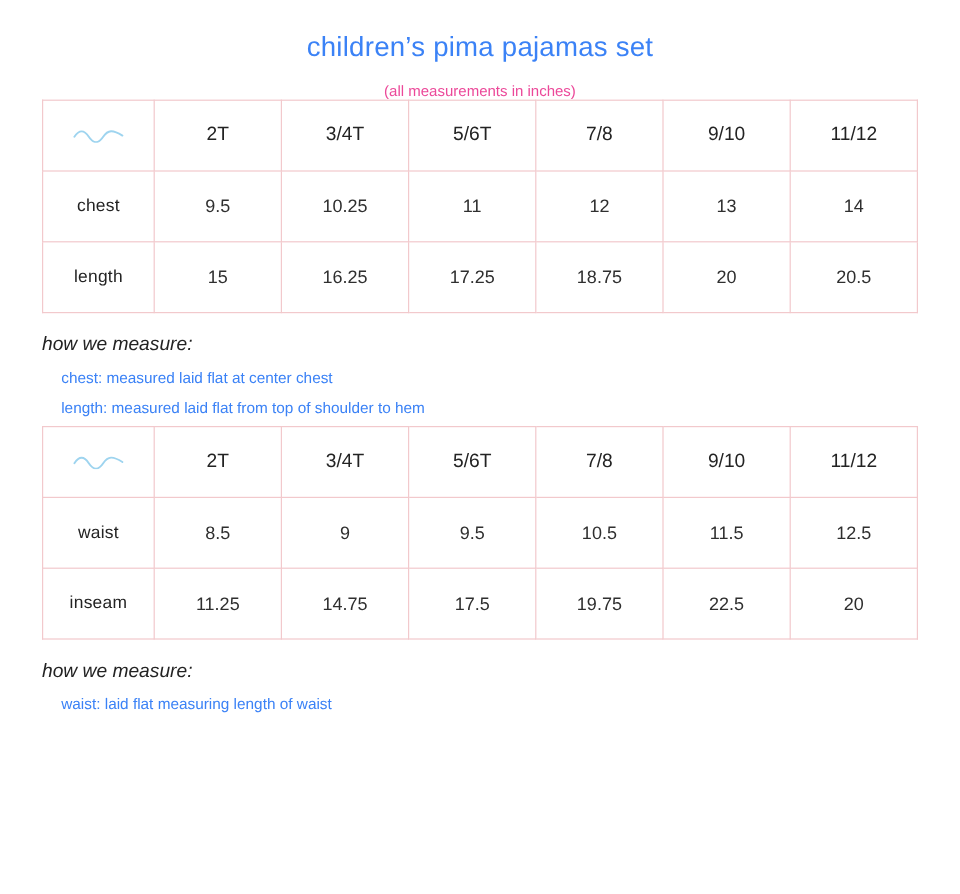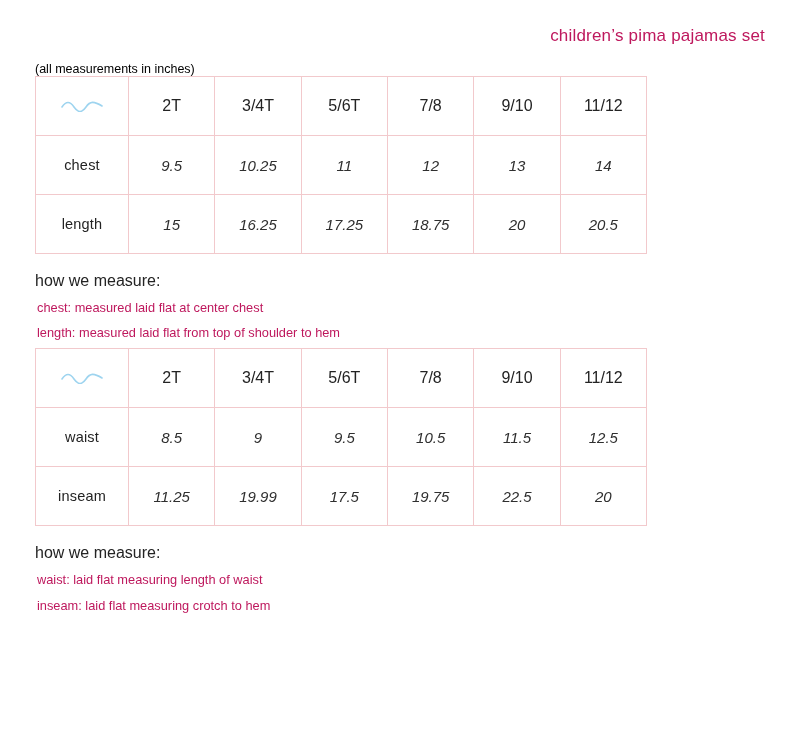--- a/index.html
+++ b/index.html
@@ -16,41 +16,42 @@
     overflow: hidden;
   }
   .page {
     width: 800px;
     height: 745px;
     box-sizing: border-box;
     padding: 0 35px;
     position: relative;
   }
   .title {
-    text-align: right;
-    font-size: 17px;
+    text-align: center;
+    font-size: 23px;
     font-weight: 400;
-    color: #be185d;
+    color: #3b82f6;
     letter-spacing: 0.2px;
     margin: 26px 0 0 0;
   }
   .subtitle {
+    text-align: center;
     font-size: 12.5px;
-    color: #000000;
+    color: #ec4899;
     margin: 16px 0 0 0;
   }
   .section-label {
     font-size: 16px;
     color: #232323;
     margin: 26px 0 10px 0;
     letter-spacing: 0.2px;
   }
   table.size-table {
     border-collapse: collapse;
-    width: 612px;
+    width: 730px;
     table-layout: fixed;
   }
   table.size-table td {
     border: 1px solid #f2c9cc;
     height: 56px;
     text-align: center;
     vertical-align: middle;
     font-size: 15px;
     color: #2f2f2f;
   }
@@ -58,39 +59,39 @@
     width: 90px;
     font-size: 14.5px;
     color: #232323;
     letter-spacing: 0.2px;
   }
   table.size-table td.colhead {
     font-size: 16px;
     color: #232323;
   }
   table.size-table td.value {
-    font-style: italic;
     font-size: 15px;
     color: #2f2f2f;
   }
   .wave {
     display: block;
     margin: 0 auto;
     width: 44px;
     height: 12px;
   }
   .how-title {
     font-size: 16px;
     color: #232323;
     margin: 18px 0 8px 0;
+    font-style: italic;
   }
   .how-line {
     font-size: 12.8px;
-    color: #be185d;
-    margin: 0 0 6px 2px;
+    color: #3b82f6;
+    margin: 0 0 6px 16px;
     line-height: 1.5;
   }
   .block { margin-bottom: 2px; }
 </style>
 </head>
 <body>
 
 <div class="page">
 
   <h1 class="title">children’s pima pajamas set</h1>
@@ -161,27 +162,26 @@
           <td class="value">8.5</td>
           <td class="value">9</td>
           <td class="value">9.5</td>
           <td class="value">10.5</td>
           <td class="value">11.5</td>
           <td class="value">12.5</td>
         </tr>
         <tr>
           <td class="rowhead">inseam</td>
           <td class="value">11.25</td>
-          <td class="value">19.99</td>
+          <td class="value">14.75</td>
           <td class="value">17.5</td>
           <td class="value">19.75</td>
           <td class="value">22.5</td>
           <td class="value">20</td>
         </tr>
       </tbody>
     </table>
 
     <div class="how-title">how we measure:</div>
     <p class="how-line">waist: laid flat measuring length of waist</p>
-    <p class="how-line">inseam: laid flat measuring crotch to hem</p>
   </div>
 
 </div>
 
 </body></html>

